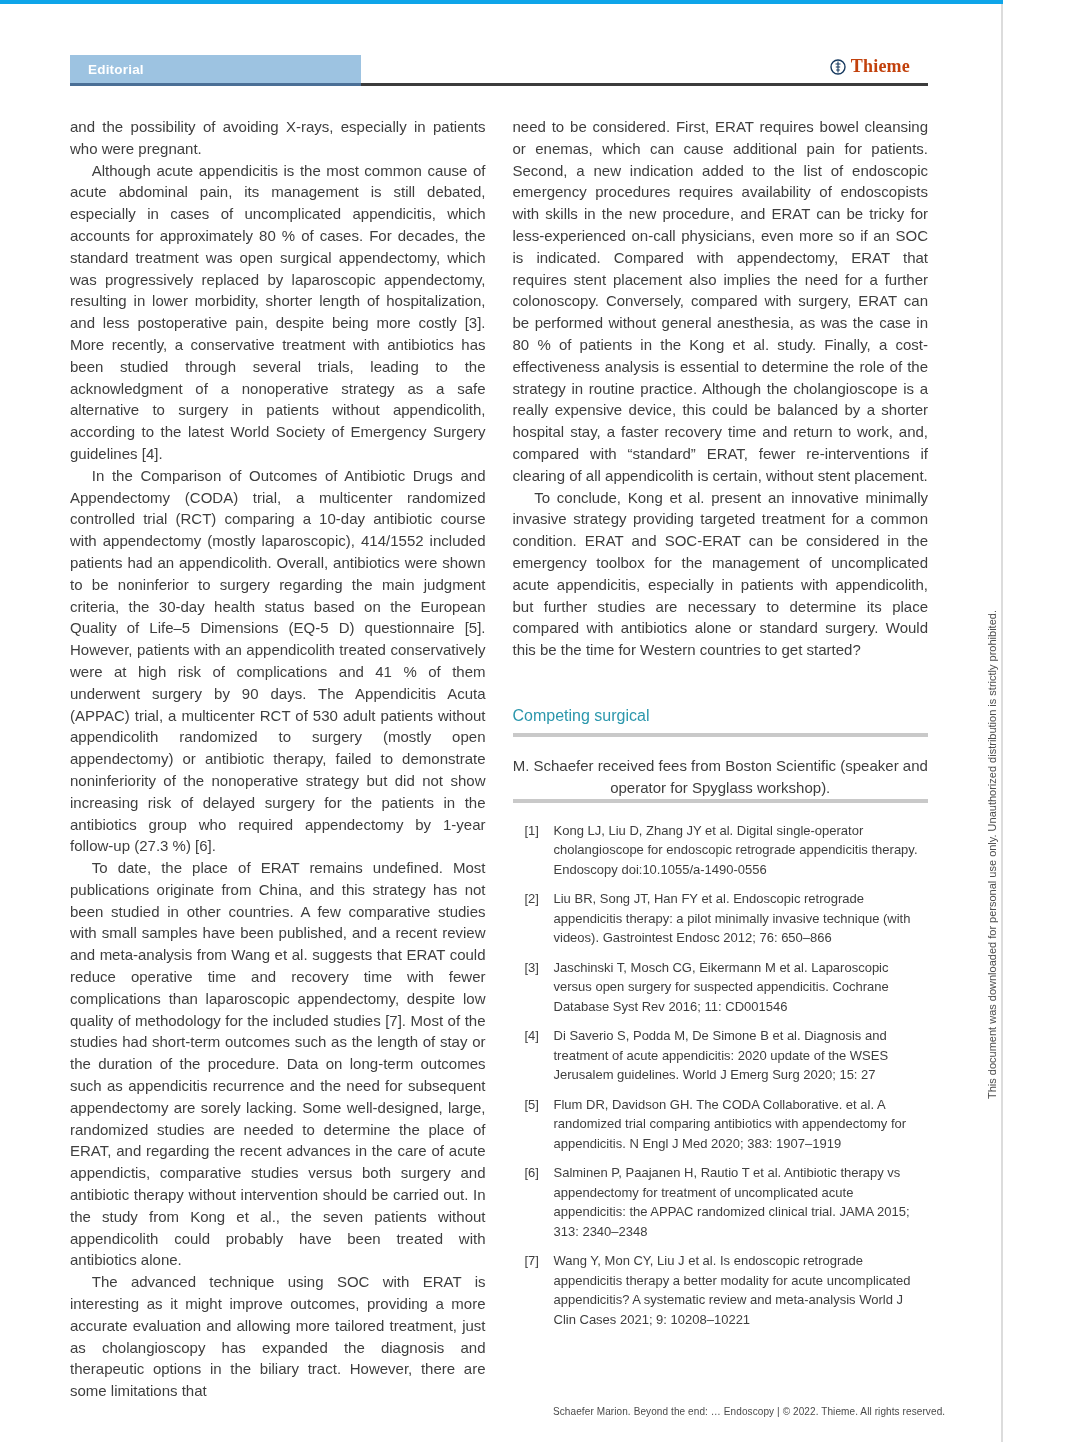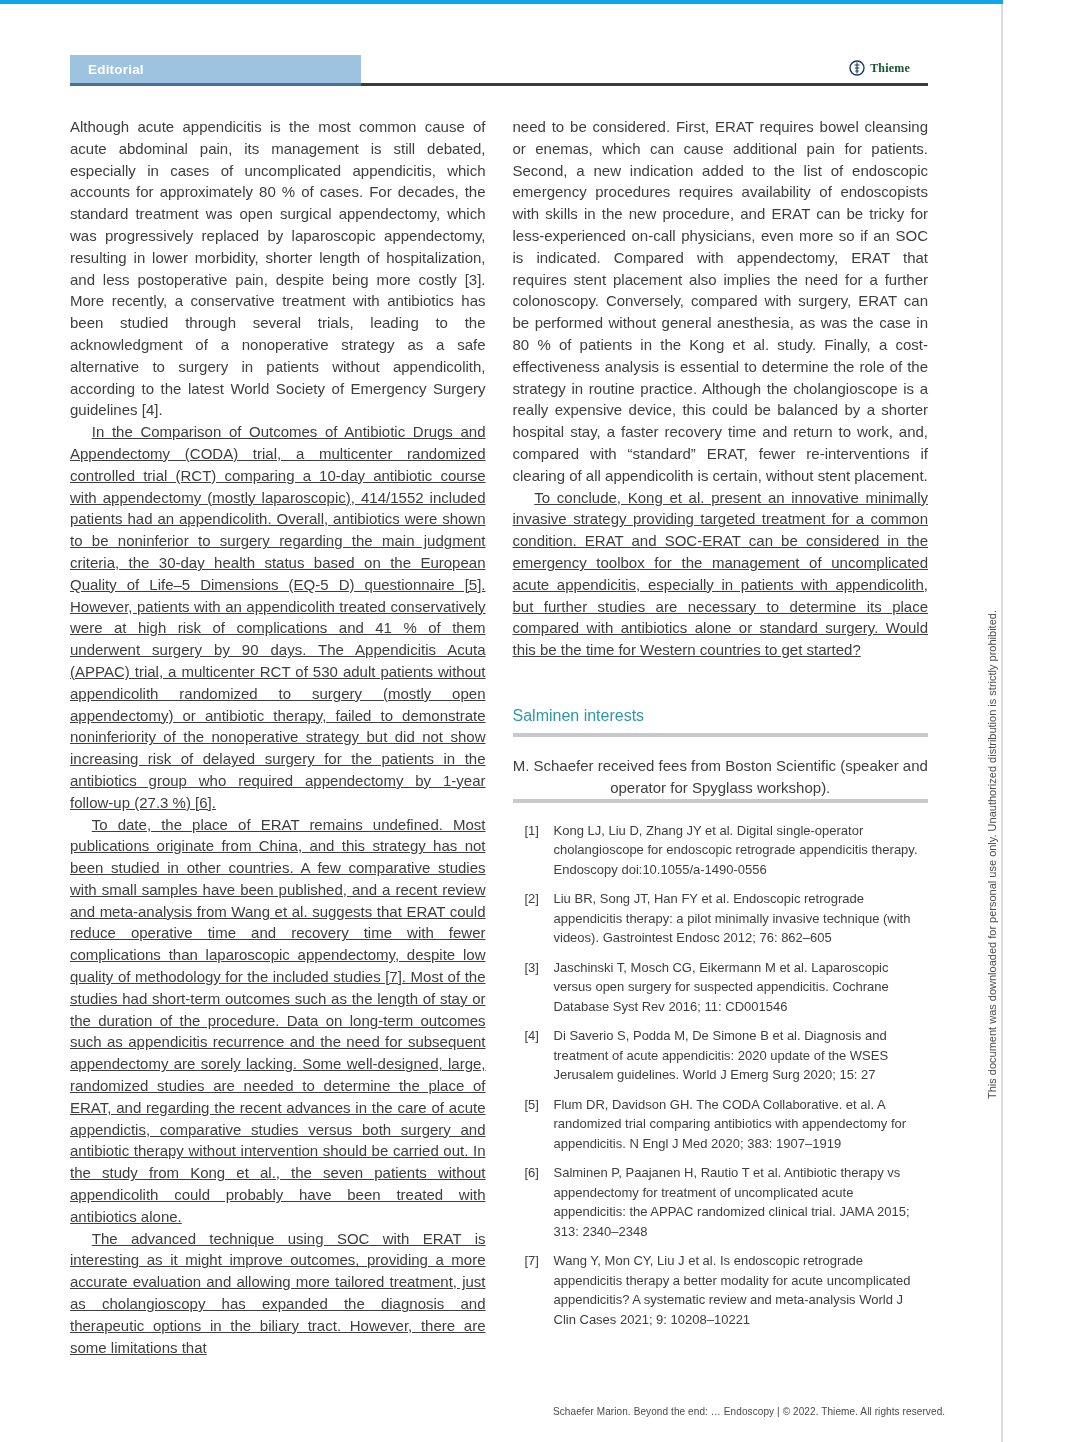--- a/index.html
+++ b/index.html
@@ -28,35 +28,35 @@
   }
   .banner span{
     color:#ffffff;font-size:13.5px;font-weight:bold;letter-spacing:.2px;
   }
   .publisher{
     position:absolute;right:18px;bottom:6px;
     display:flex;align-items:center;gap:5px;
   }
   .publisher .wordmark{
     font-family:"Liberation Serif","DejaVu Serif",serif;
-    font-weight:bold;font-size:12px;color:#14532d;letter-spacing:.2px;
+    font-weight:bold;font-size:18px;color:#c2410c;letter-spacing:.2px;
   }
   
   .columns{
     position:absolute;left:70px;right:75px;top:112px;
     display:flex;gap:27px;
   }
   .col{flex:1 1 0;min-width:0;}
   .col p{
     margin:0;
     font-size:15px;line-height:21.8px;
     text-align:justify;
     color:#3e3e3e;
   }
-  .col p + p{text-indent:1.45em;text-decoration:underline;}
+  .col p + p{text-indent:1.45em;}
   
   .section-heading{
     margin:46px 0 8px 0;
     font-size:16px;color:#2b97ac;font-weight:normal;
   }
   .section-rule{height:4px;background:#c9c9c9;margin:0 0 18px 0;}
   .ci-body{
     margin:0 0 0 34px;
     font-size:13px;line-height:20px;color:#3e3e3e;text-align:left;
   }
@@ -100,44 +100,45 @@
         <circle cx="8" cy="9" r="7" fill="none" stroke="#16395f" stroke-width="1.4"></circle>
         <path d="M8 3.5 L8 14.5 M5.5 6 L10.5 6 M5.8 9 L10.2 9 M6.2 12 L9.8 12" stroke="#16395f" stroke-width="1.1" fill="none"></path>
       </svg>
       <span class="wordmark">Thieme</span>
     </div>
   </div>
 
   <div class="columns">
 
     <div class="col">
+      <p>and the possibility of avoiding X-rays, especially in patients who were pregnant.</p>
       <p>Although acute appendicitis is the most common cause of acute abdominal pain, its management is still debated, especially in cases of uncomplicated appendicitis, which accounts for approximately 80 % of cases. For decades, the standard treatment was open surgical appendectomy, which was progressively replaced by laparoscopic appendectomy, resulting in lower morbidity, shorter length of hospitalization, and less postoperative pain, despite being more costly [3]. More recently, a conservative treatment with antibiotics has been studied through several trials, leading to the acknowledgment of a nonoperative strategy as a safe alternative to surgery in patients without appendicolith, according to the latest World Society of Emergency Surgery guidelines [4].</p>
       <p>In the Comparison of Outcomes of Antibiotic Drugs and Appendectomy (CODA) trial, a multicenter randomized controlled trial (RCT) comparing a 10-day antibiotic course with appendectomy (mostly laparoscopic), 414/1552 included patients had an appendicolith. Overall, antibiotics were shown to be noninferior to surgery regarding the main judgment criteria, the 30-day health status based on the European Quality of Life–5 Dimensions (EQ-5 D) questionnaire [5]. However, patients with an appendicolith treated conservatively were at high risk of complications and 41 % of them underwent surgery by 90 days. The Appendicitis Acuta (APPAC) trial, a multicenter RCT of 530 adult patients without appendicolith randomized to surgery (mostly open appendectomy) or antibiotic therapy, failed to demonstrate noninferiority of the nonoperative strategy but did not show increasing risk of delayed surgery for the patients in the antibiotics group who required appendectomy by 1-year follow-up (27.3 %) [6].</p>
       <p>To date, the place of ERAT remains undefined. Most publications originate from China, and this strategy has not been studied in other countries. A few comparative studies with small samples have been published, and a recent review and meta-analysis from Wang et al. suggests that ERAT could reduce operative time and recovery time with fewer complications than laparoscopic appendectomy, despite low quality of methodology for the included studies [7]. Most of the studies had short-term outcomes such as the length of stay or the duration of the procedure. Data on long-term outcomes such as appendicitis recurrence and the need for subsequent appendectomy are sorely lacking. Some well-designed, large, randomized studies are needed to determine the place of ERAT, and regarding the recent advances in the care of acute appendictis, comparative studies versus both surgery and antibiotic therapy without intervention should be carried out. In the study from Kong et al., the seven patients without appendicolith could probably have been treated with antibiotics alone.</p>
       <p>The advanced technique using SOC with ERAT is interesting as it might improve outcomes, providing a more accurate evaluation and allowing more tailored treatment, just as cholangioscopy has expanded the diagnosis and therapeutic options in the biliary tract. However, there are some limitations that</p>
     </div>
 
     <div class="col">
       <p>need to be considered. First, ERAT requires bowel cleansing or enemas, which can cause additional pain for patients. Second, a new indication added to the list of endoscopic emergency procedures requires availability of endoscopists with skills in the new procedure, and ERAT can be tricky for less-experienced on-call physicians, even more so if an SOC is indicated. Compared with appendectomy, ERAT that requires stent placement also implies the need for a further colonoscopy. Conversely, compared with surgery, ERAT can be performed without general anesthesia, as was the case in 80 % of patients in the Kong et al. study. Finally, a cost-effectiveness analysis is essential to determine the role of the strategy in routine practice. Although the cholangioscope is a really expensive device, this could be balanced by a shorter hospital stay, a faster recovery time and return to work, and, compared with “standard” ERAT, fewer re-interventions if clearing of all appendicolith is certain, without stent placement.</p>
       <p>To conclude, Kong et al. present an innovative minimally invasive strategy providing targeted treatment for a common condition. ERAT and SOC-ERAT can be considered in the emergency toolbox for the management of uncomplicated acute appendicitis, especially in patients with appendicolith, but further studies are necessary to determine its place compared with antibiotics alone or standard surgery. Would this be the time for Western countries to get started?</p>
 
-      <h2 class="section-heading">Salminen interests</h2>
+      <h2 class="section-heading">Competing surgical</h2>
       <div class="section-rule"></div>
       <p class="ci-body" style="text-align:center;text-indent:0;">M. Schaefer received fees from Boston Scientific (speaker and operator for Spyglass workshop).</p>
 
       <div class="section-rule"></div>
 
       <ul class="ref-list">
         <li class="ref-item">
           <span class="ref-num">[1]</span>
           <span class="ref-text">Kong LJ, Liu D, Zhang JY et al. Digital single-operator cholangioscope for endoscopic retrograde appendicitis therapy. Endoscopy doi:10.1055/a-1490-0556</span>
         </li>
         <li class="ref-item">
           <span class="ref-num">[2]</span>
-          <span class="ref-text">Liu BR, Song JT, Han FY et al. Endoscopic retrograde appendicitis therapy: a pilot minimally invasive technique (with videos). Gastrointest Endosc 2012; 76: 862–605</span>
+          <span class="ref-text">Liu BR, Song JT, Han FY et al. Endoscopic retrograde appendicitis therapy: a pilot minimally invasive technique (with videos). Gastrointest Endosc 2012; 76: 650–866</span>
         </li>
         <li class="ref-item">
           <span class="ref-num">[3]</span>
           <span class="ref-text">Jaschinski T, Mosch CG, Eikermann M et al. Laparoscopic versus open surgery for suspected appendicitis. Cochrane Database Syst Rev 2016; 11: CD001546</span>
         </li>
         <li class="ref-item">
           <span class="ref-num">[4]</span>
           <span class="ref-text">Di Saverio S, Podda M, De Simone B et al. Diagnosis and treatment of acute appendicitis: 2020 update of the WSES Jerusalem guidelines. World J Emerg Surg 2020; 15: 27</span>
         </li>
         <li class="ref-item">

